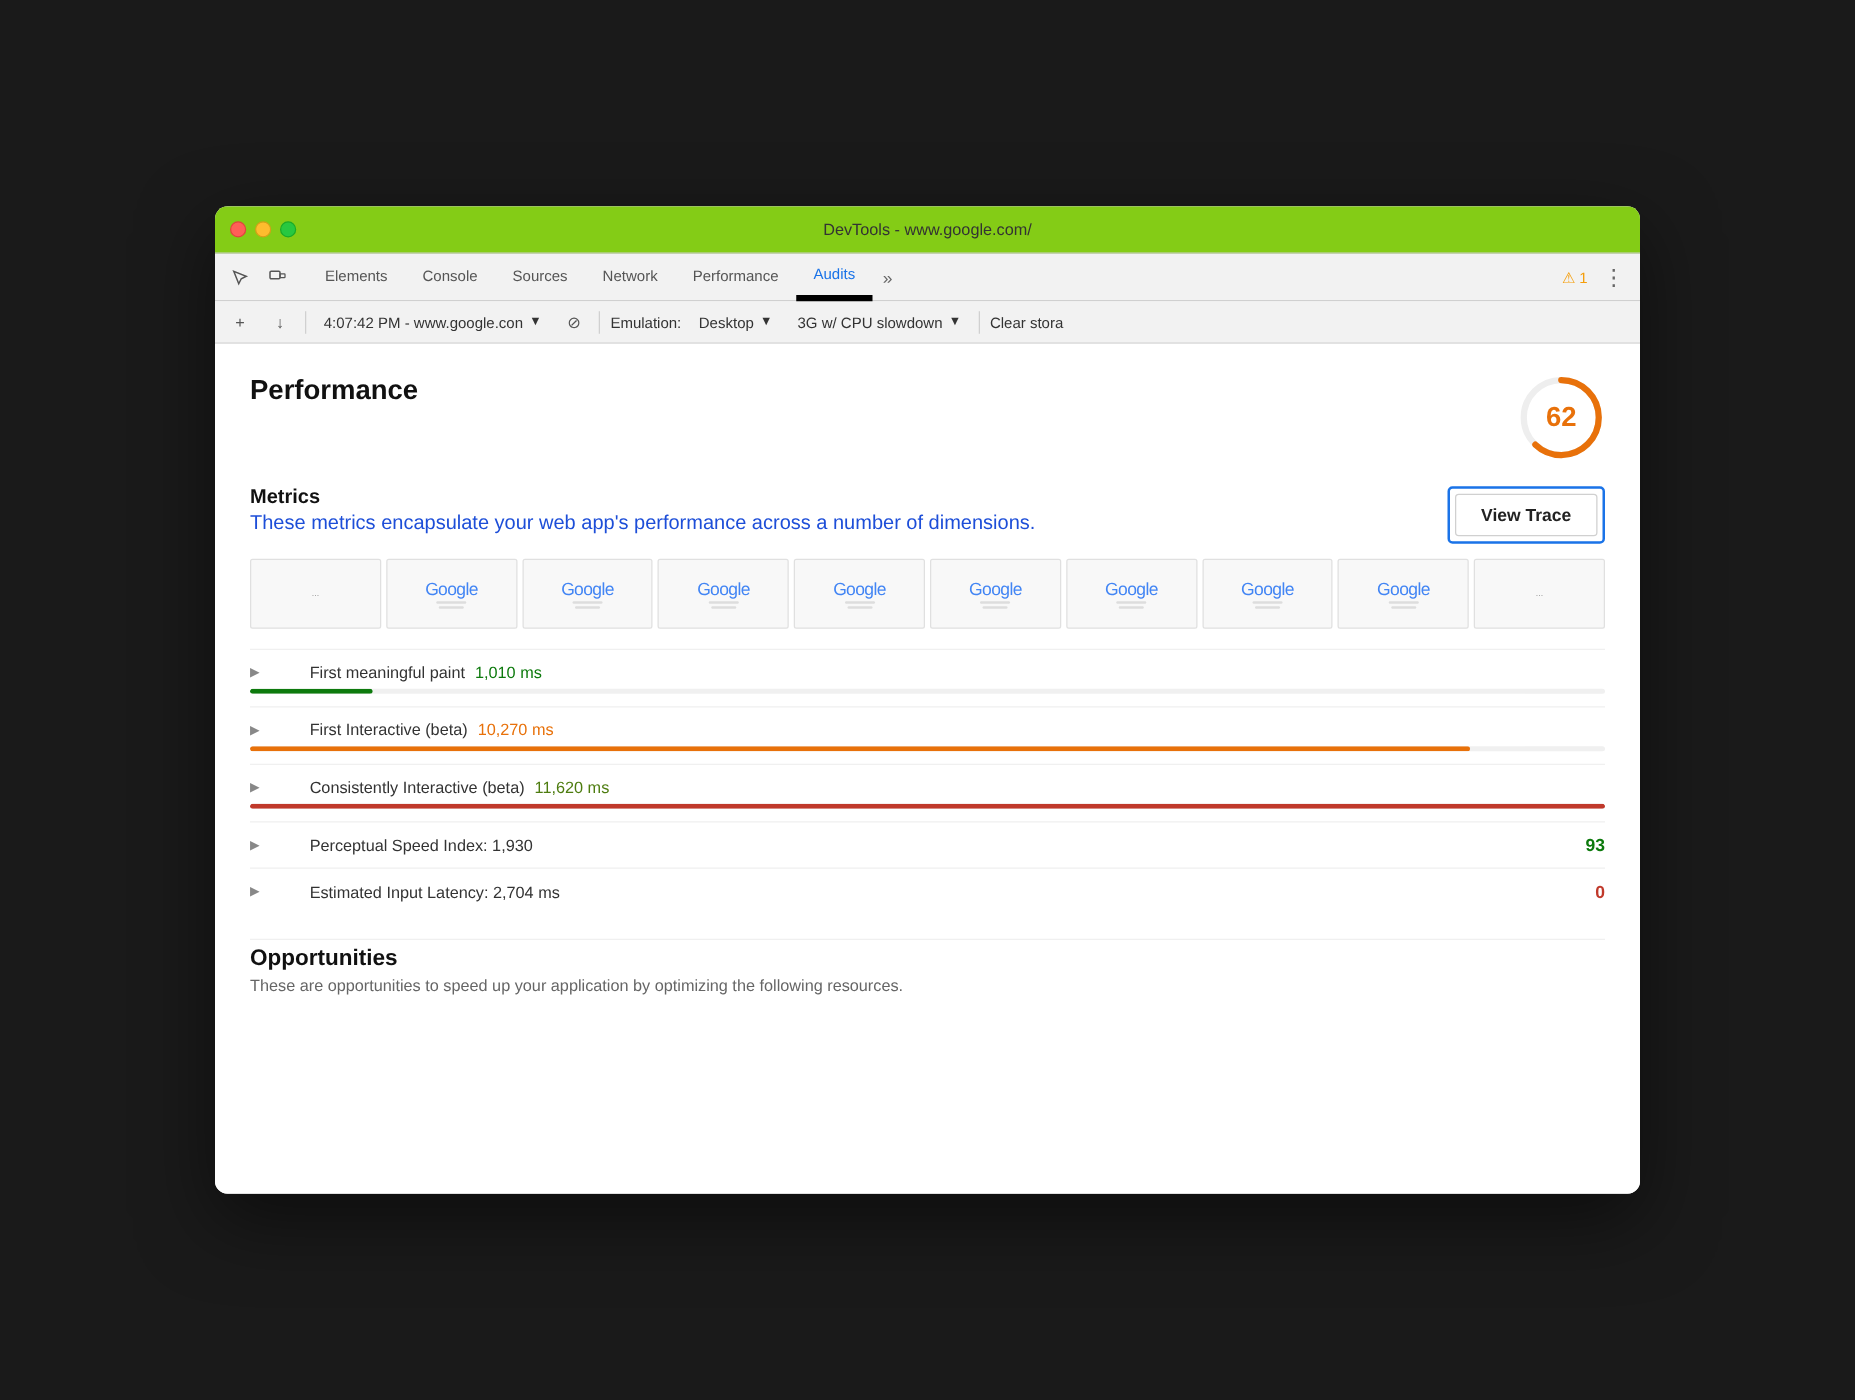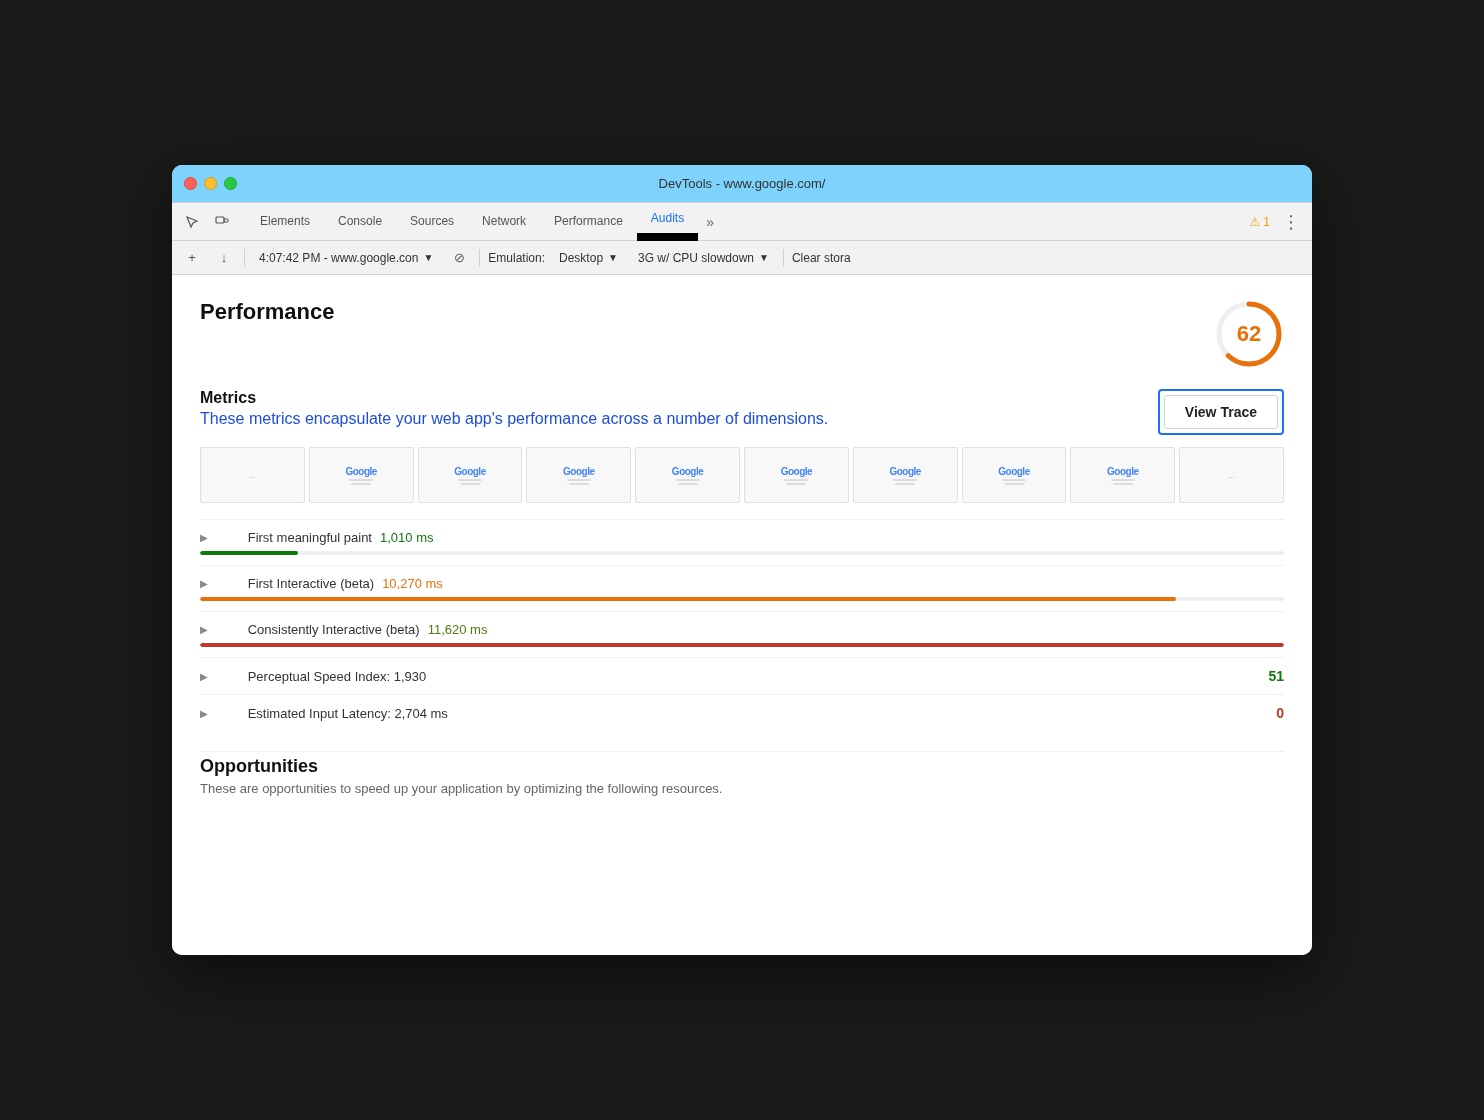--- a/index.html
+++ b/index.html
@@ -12,21 +12,21 @@
       font-family: -apple-system, BlinkMacSystemFont, 'Segoe UI', sans-serif;
     }
     .window {
       width: 1140px;
       background: #f2f2f2;
       border-radius: 10px;
       overflow: hidden;
       box-shadow: 0 20px 60px rgba(0,0,0,0.5);
     }
     .title-bar {
-      background: #7dd3fc;
+      background: #84cc16;
       height: 38px;
       display: flex;
       align-items: center;
       justify-content: center;
       position: relative;
       border-bottom: 1px solid #d0d0d0;
     }
     .traffic-lights {
       position: absolute;
       left: 12px;
@@ -84,21 +84,21 @@
       display: flex;
       align-items: center;
       font-size: 12px;
       color: #555;
       cursor: pointer;
       border-bottom: 2px solid transparent;
       white-space: nowrap;
     }
     .tab.active {
       color: #1a73e8;
-      border-bottom: 8px solid #000000;
+      border-bottom: 5px solid #000000;
     }
     .tab-more {
       padding: 0 8px;
       height: 38px;
       display: flex;
       align-items: center;
       font-size: 14px;
       color: #666;
       cursor: pointer;
     }
@@ -254,23 +254,23 @@
       background: #f8f8f8;
       border: 1px solid #e0e0e0;
       border-radius: 2px;
       display: flex;
       align-items: center;
       justify-content: center;
       overflow: hidden;
       position: relative;
     }
     .thumb-google {
-      font-size: 10px;
+      font-size: 14px;
       color: #4285F4;
-      font-weight: bold;
+      font-weight: normal;
       letter-spacing: -0.5px;
     }
     .thumb-inner {
       display: flex;
       flex-direction: column;
       align-items: center;
       gap: 2px;
     }
     .thumb-line {
       height: 2px;
@@ -569,21 +569,21 @@
           <div class="progress-bar" style="width:100%; background:#c0392b;"></div>
         </div>
       </div>
 
       <div class="metric-row">
         <div class="metric-top">
           <div class="metric-left">
             <span class="metric-arrow">▶</span>
             <span class="metric-name">Perceptual Speed Index: 1,930</span>
           </div>
-          <span class="metric-score green">51</span>
+          <span class="metric-score green">93</span>
         </div>
       </div>
 
       <div class="metric-row">
         <div class="metric-top">
           <div class="metric-left">
             <span class="metric-arrow">▶</span>
             <span class="metric-name">Estimated Input Latency: 2,704 ms</span>
           </div>
           <span class="metric-score red">0</span>

